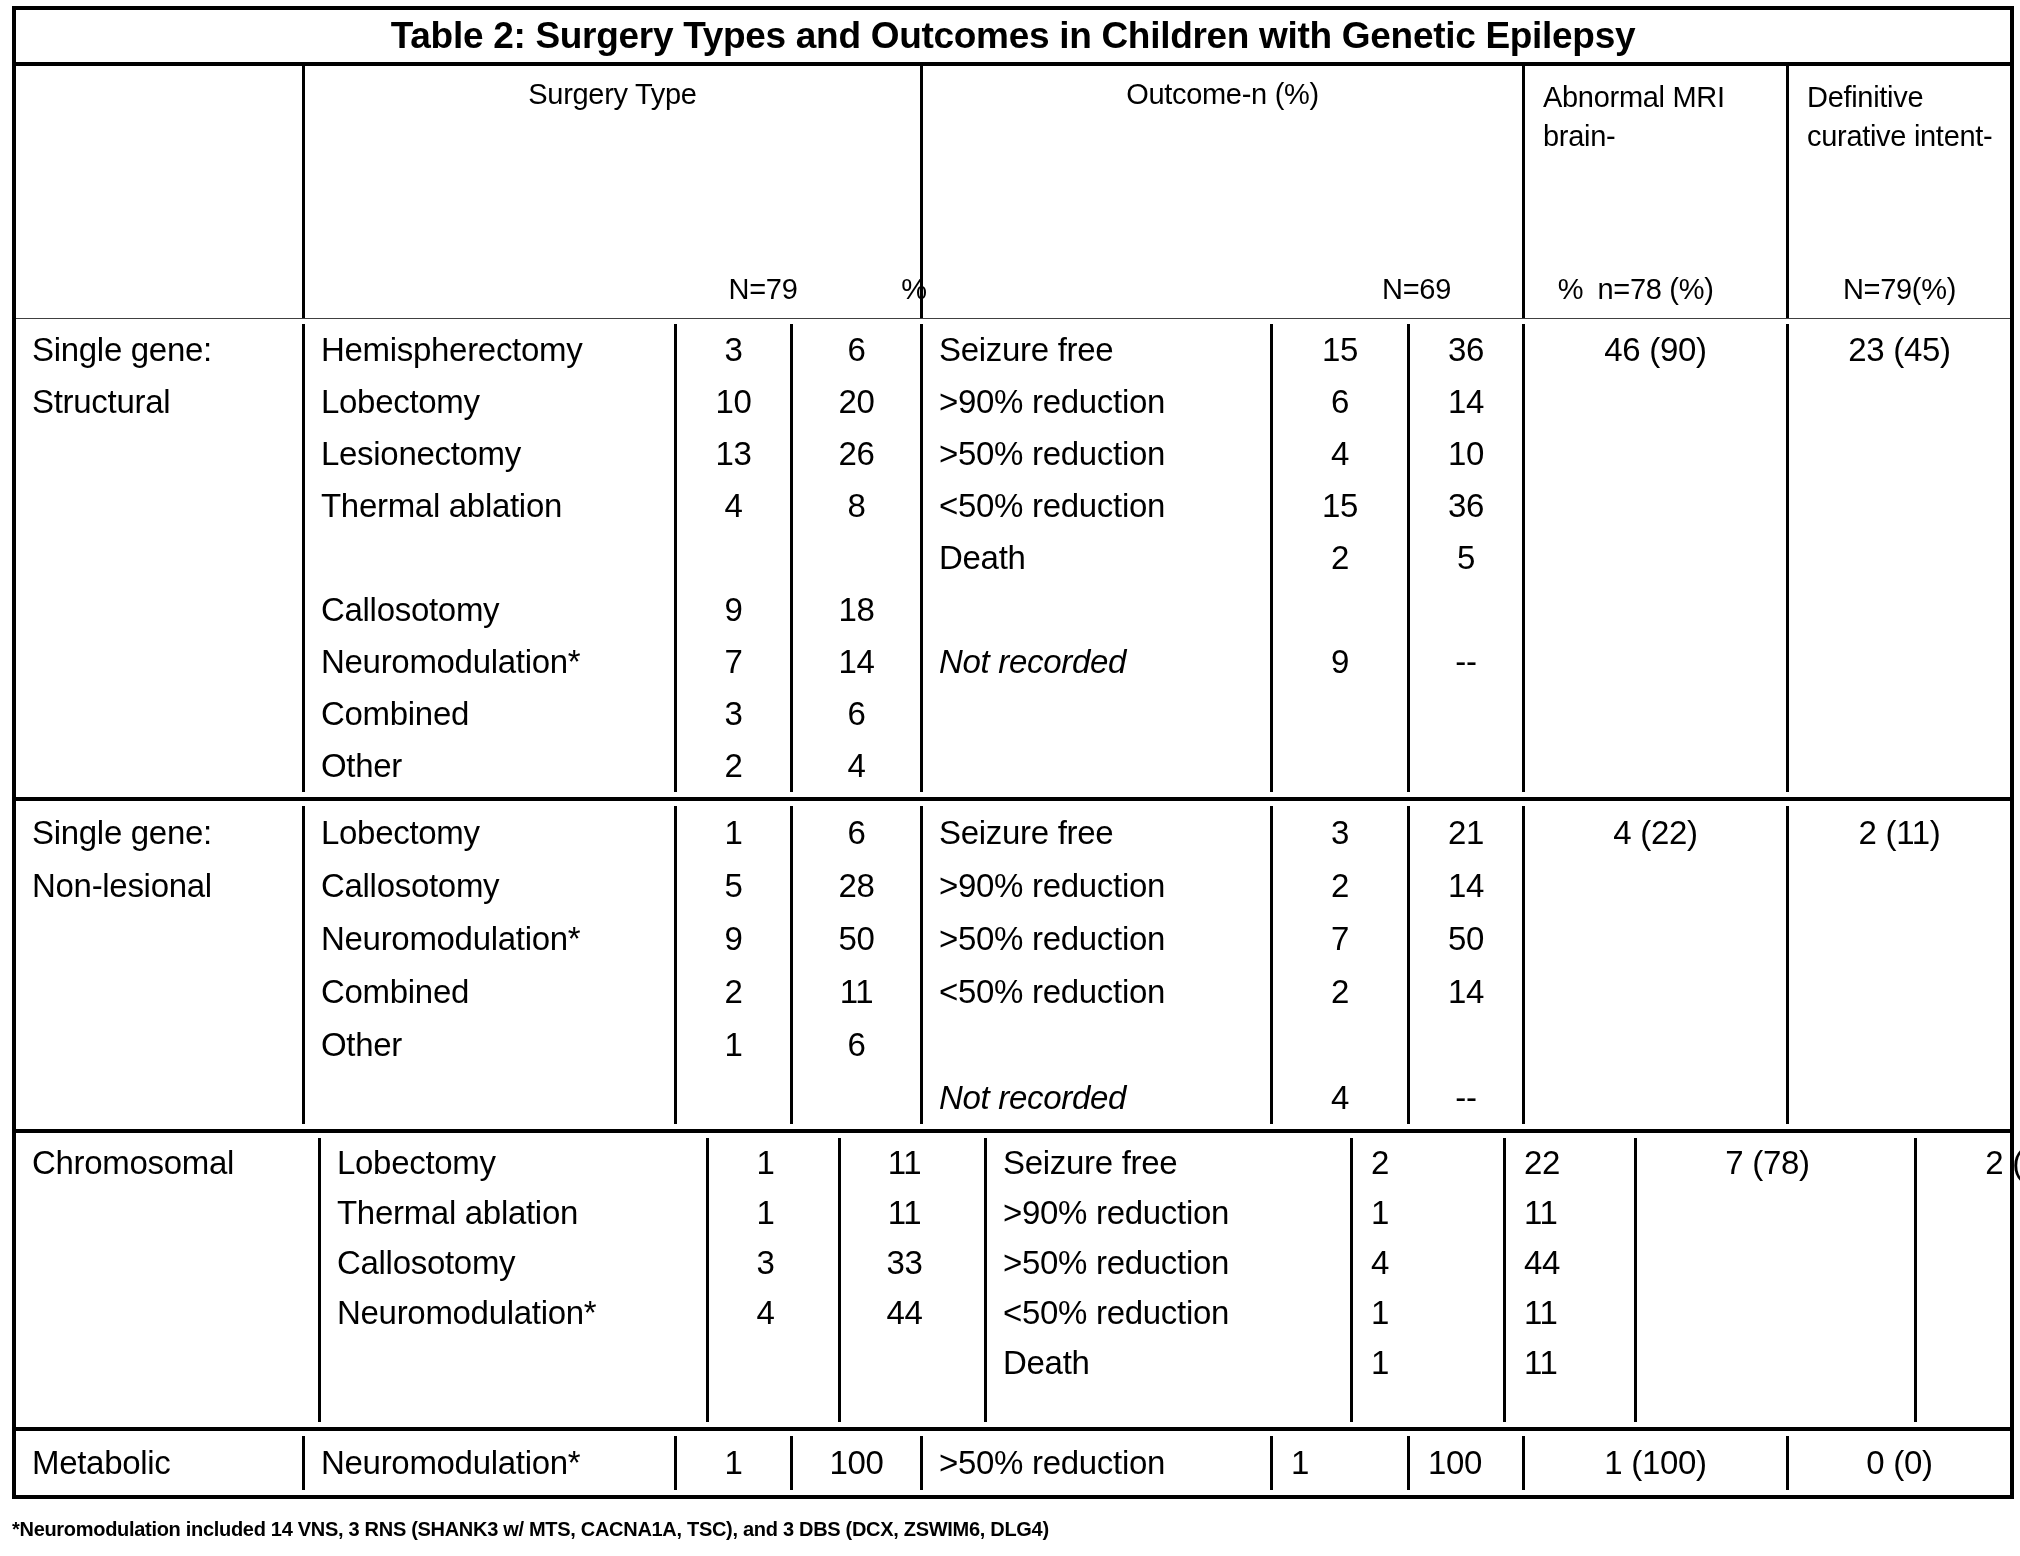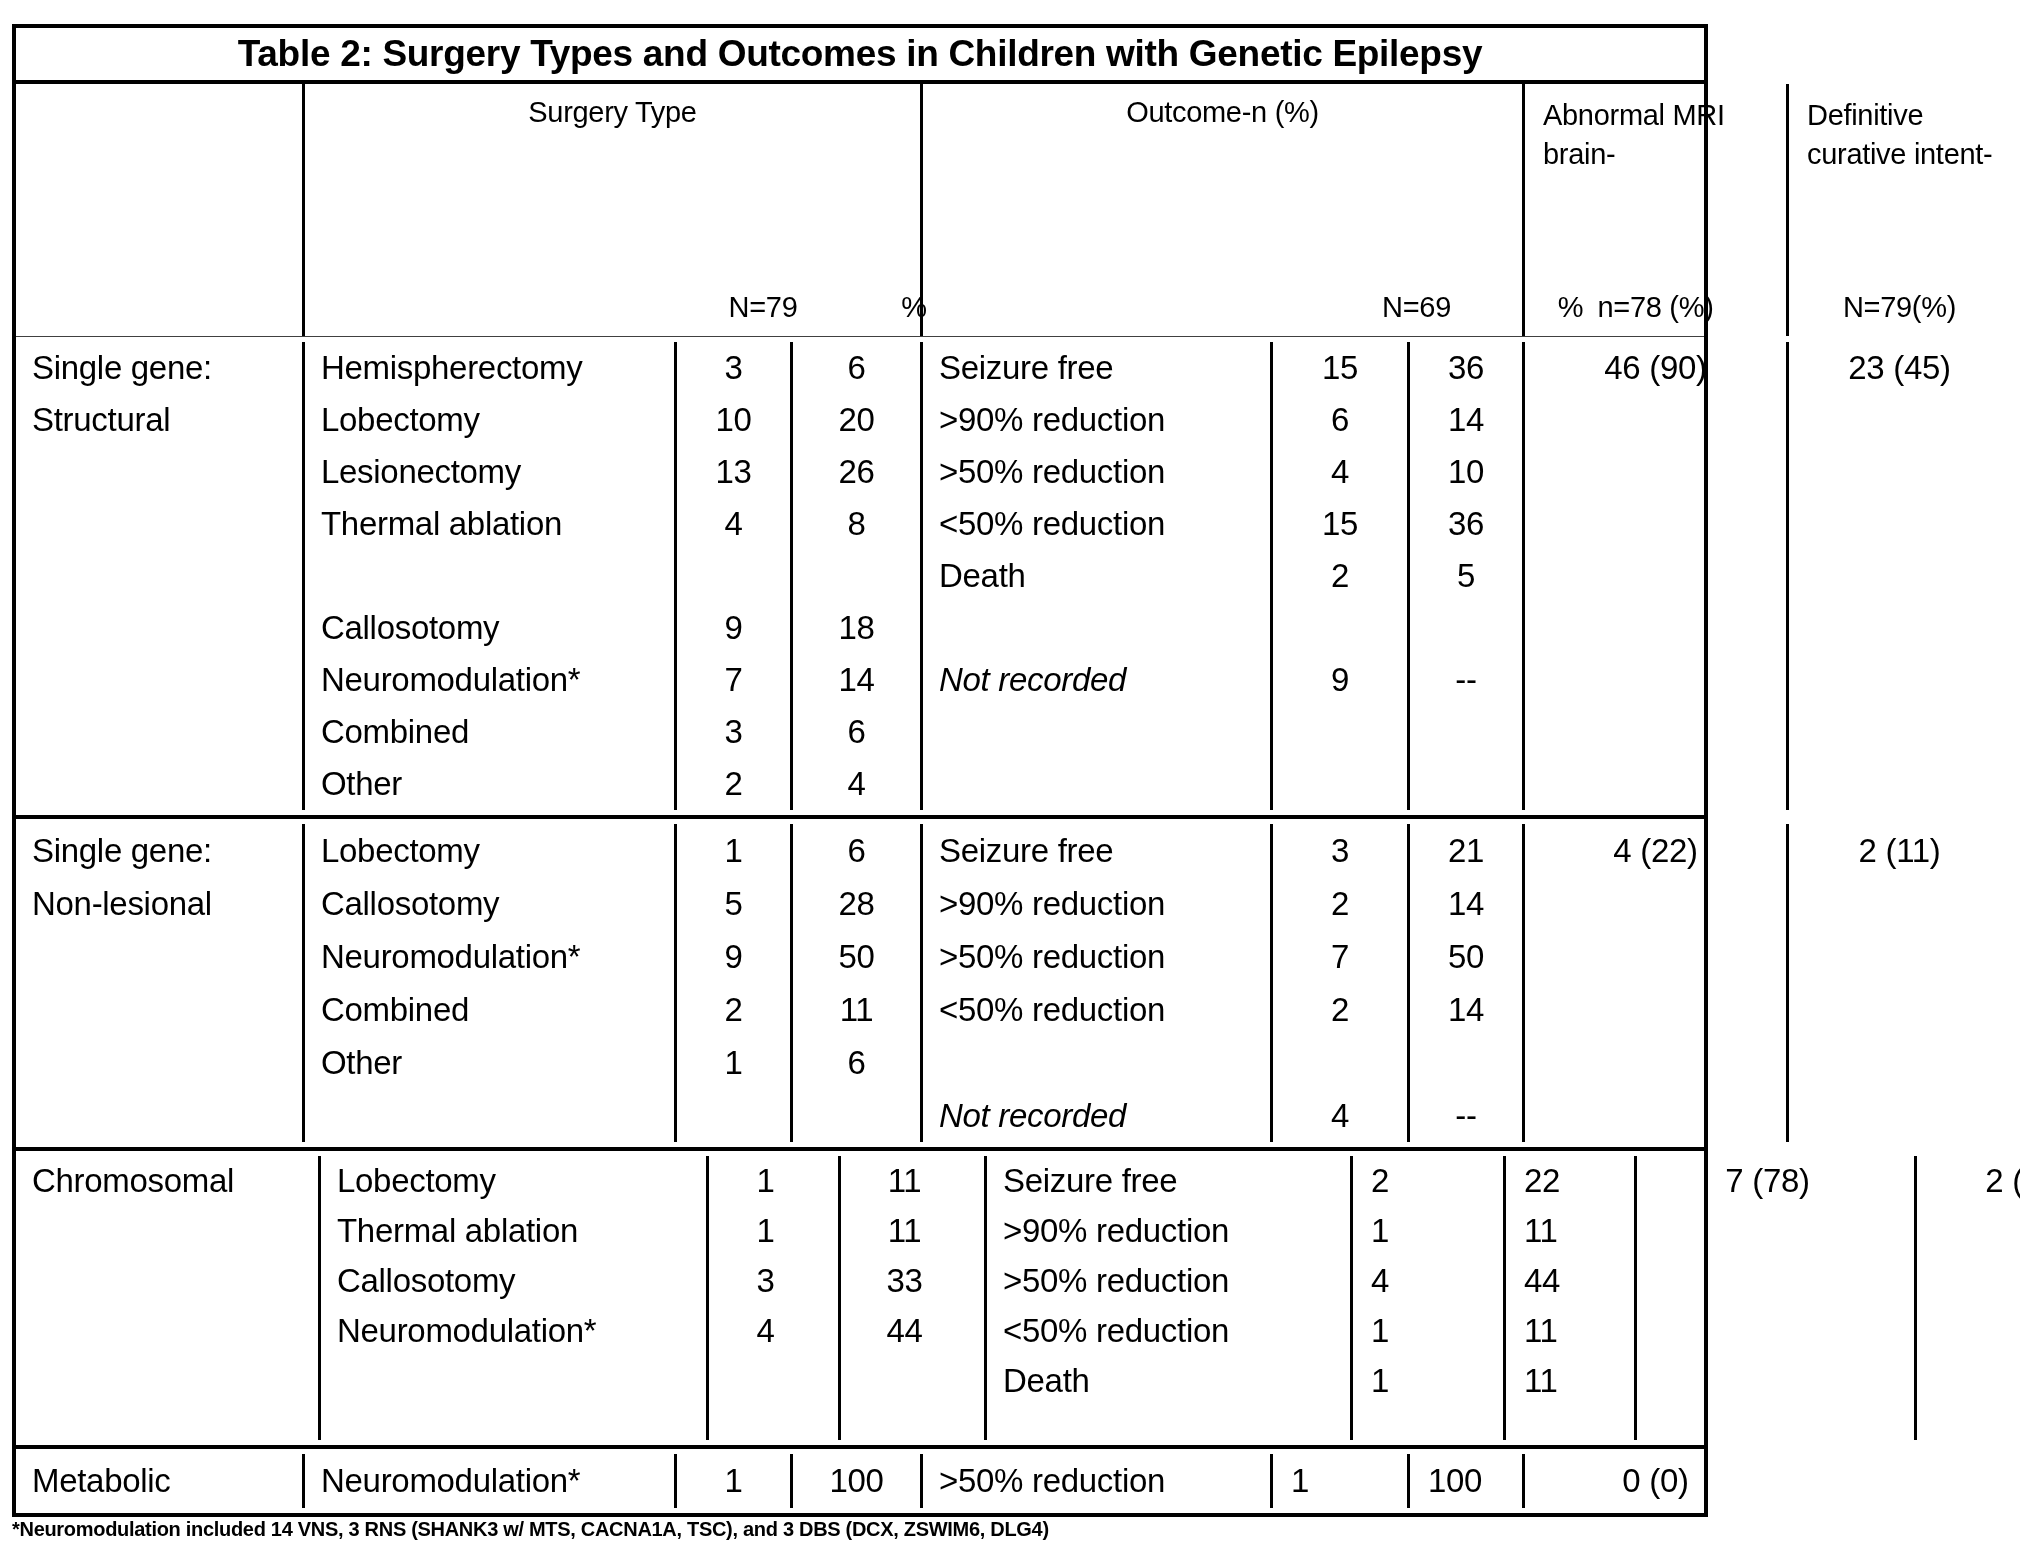--- a/index.html
+++ b/index.html
@@ -11,22 +11,22 @@
     position: relative;
     width: 2020px;
     height: 1556px;
     background: #ffffff;
     font-family: "Liberation Sans", sans-serif;
     color: #000000;
   }
   .tbl {
     position: absolute;
     left: 12px;
-    top: 24px;
-    width: 1696px;
+    top: 6px;
+    width: 2002px;
     box-sizing: border-box;
     border: 4px solid #000000;
     background: #ffffff;
   }
   .title-row {
     height: 52px;
     border-bottom: 4px solid #000000;
     display: flex;
     align-items: center;
     justify-content: center;
@@ -362,20 +362,23 @@
           <div class="cell">
             <div class="line left">&gt;50% reduction</div>
           </div>
           <div class="cell">
             <div class="line left-num">1</div>
           </div>
           <div class="cell">
             <div class="line left-num">100</div>
           </div>
           <div class="cell">
+            <div class="line center">1 (100)</div>
+          </div>
+          <div class="cell">
             <div class="line center">0 (0)</div>
           </div>
         </div>
       </div>
 
   </div>
 
   <div class="footnote">*Neuromodulation included 14 VNS, 3 RNS (SHANK3 w/ MTS, CACNA1A, TSC), and 3 DBS (DCX, ZSWIM6, DLG4)</div>
 
 </div>

